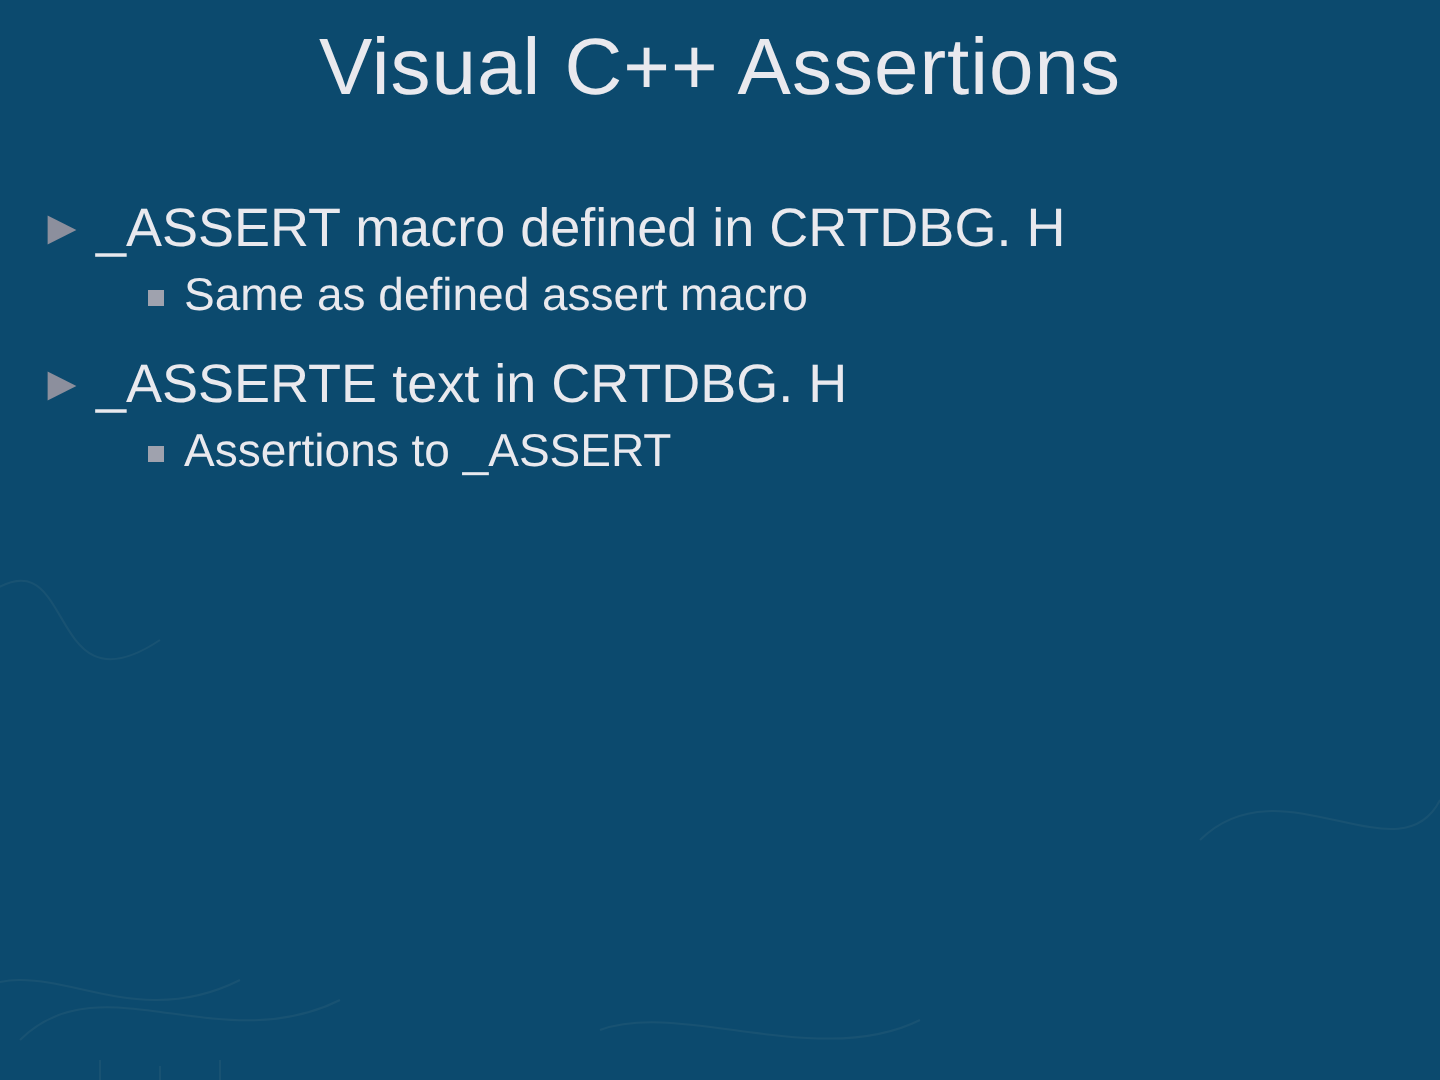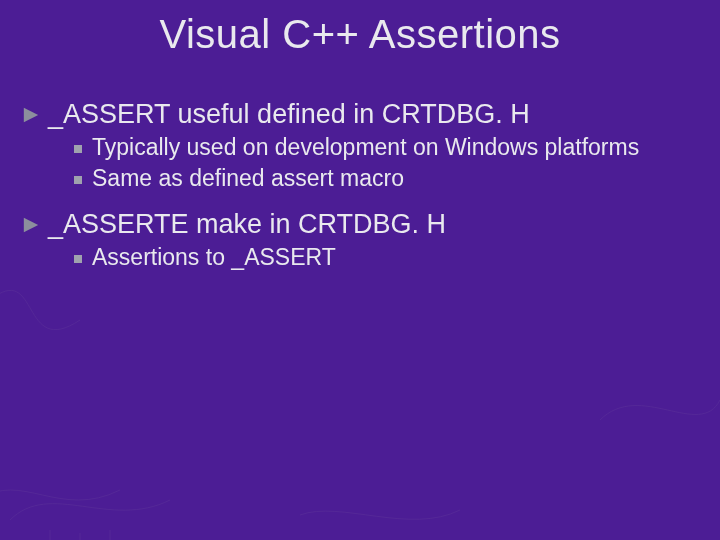--- a/index.html
+++ b/index.html
@@ -5,21 +5,21 @@
   html, body {
     margin: 0;
     padding: 0;
     width: 720px;
     height: 540px;
     overflow: hidden;
   }
   .slide {
     width: 720px;
     height: 540px;
-    background: #4c1d95;
+    background: #0c4a6e;
     position: relative;
     font-family: Verdana, Geneva, sans-serif;
     box-sizing: border-box;
   }
   .bg-texture {
     position: absolute;
     inset: 0;
     opacity: 0.06;
     pointer-events: none;
   }
@@ -104,48 +104,40 @@
   <div class="slide-title">Visual C++ Assertions</div>
 
   <div class="content">
 
     <div class="level1">
       <span class="arrow-icon">
         <svg class="arrow-svg" viewBox="0 0 10 10">
             <path d="M1,1 L9,5 L1,9 Z" fill="#8c8f9d"></path>
           </svg>
       </span>
-      <span class="level1-text">_ASSERT useful defined in CRTDBG. H</span>
+      <span class="level1-text">_ASSERT macro defined in CRTDBG. H</span>
     </div>
 
-    <div class="level2">
-      <span class="square-icon">
-        <svg class="square-svg" viewBox="0 0 8 8">
-            <rect x="0" y="0" width="8" height="8" fill="#9fa2ae"></rect>
-          </svg>
-      </span>
-      <span class="level2-text">Typically used on development on Windows platforms</span>
-    </div>
 
     <div class="level2">
       <span class="square-icon">
         <svg class="square-svg" viewBox="0 0 8 8">
             <rect x="0" y="0" width="8" height="8" fill="#9fa2ae"></rect>
           </svg>
       </span>
       <span class="level2-text">Same as  defined assert macro</span>
     </div>
 
     <div class="level1" style="margin-top:14px">
       <span class="arrow-icon">
         <svg class="arrow-svg" viewBox="0 0 10 10">
             <path d="M1,1 L9,5 L1,9 Z" fill="#8c8f9d"></path>
           </svg>
       </span>
-      <span class="level1-text">_ASSERTE make in CRTDBG. H</span>
+      <span class="level1-text">_ASSERTE text in CRTDBG. H</span>
     </div>
 
     <div class="level2">
       <span class="square-icon">
         <svg class="square-svg" viewBox="0 0 8 8">
             <rect x="0" y="0" width="8" height="8" fill="#9fa2ae"></rect>
           </svg>
       </span>
       <span class="level2-text">Assertions to _ASSERT</span>
     </div>

